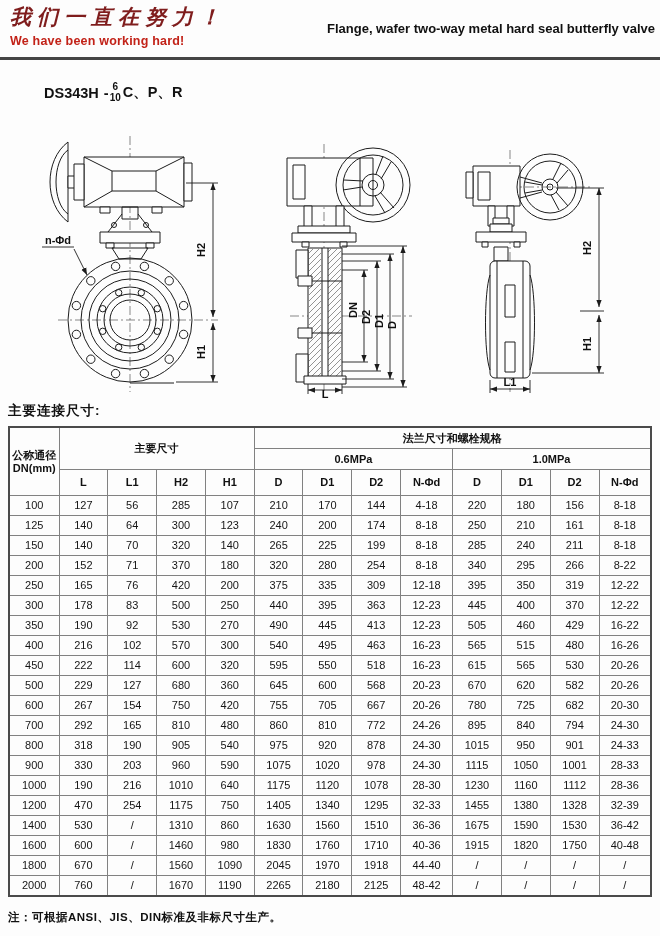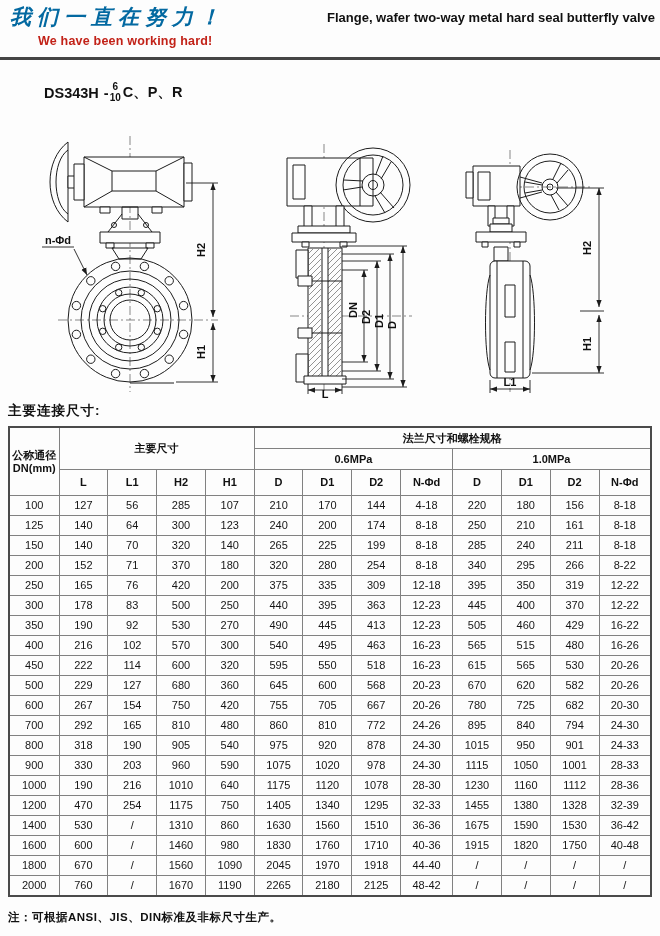--- a/index.html
+++ b/index.html
@@ -2,25 +2,25 @@
 <html><head>
 <meta charset="utf-8">
 <style>
   html,body{margin:0;padding:0;background:#e8e8e8;}
   .page{position:relative;width:660px;height:936px;background:#fdfdfd;
         font-family:"Liberation Sans",sans-serif;color:#111;overflow:hidden;margin:0 auto;}
 
   
   .slogan-block{position:absolute;left:10px;top:3px;}
   .slogan-zh{font-family:"DejaVu Serif",serif;font-style:italic;font-weight:bold;
-             font-size:21px;letter-spacing:6px;color:#0369a1;white-space:nowrap;}
-  .slogan-en{font-size:12.5px;font-weight:bold;margin-top:3px;letter-spacing:.2px;margin-left:28px;}
+             font-size:21px;letter-spacing:6px;color:#7f1d1d;white-space:nowrap;}
+  .slogan-en{font-size:12.5px;font-weight:bold;margin-top:3px;letter-spacing:.2px;}
   .title-block{position:absolute;right:5px;top:7px;text-align:center;}
   .title-zh{font-size:20px;font-weight:bold;letter-spacing:.5px;white-space:nowrap;}
-  .title-en{font-size:13px;font-weight:bold;margin-top:3px;white-space:nowrap;}
+  .title-en{font-size:13px;font-weight:bold;margin-top:14px;white-space:nowrap;}
   .divider{position:absolute;left:0;top:57px;width:660px;height:3px;background:#454545;}
 
   
   .model-line{position:absolute;left:44px;top:82px;display:flex;align-items:center;
               font-weight:bold;font-size:14.5px;}
   .model-line .frac{display:inline-flex;flex-direction:column;align-items:center;
                     font-size:10px;line-height:1.05;margin:0 2px 0 1px;}
   .model-line .dash{margin-left:5px;}
 
   

